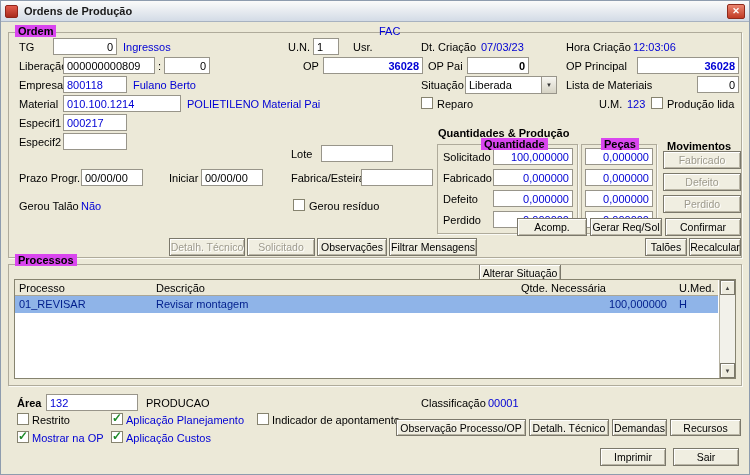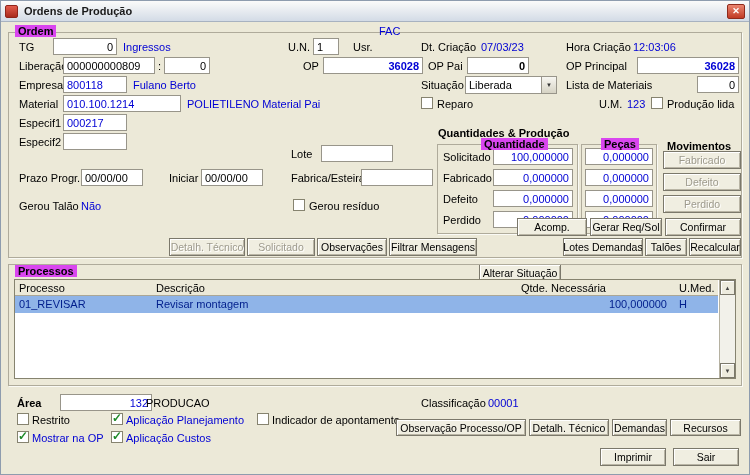--- a/index.html
+++ b/index.html
@@ -160,26 +160,25 @@
 
   <button class="btn" style="left:516px;top:217px;width:70px;">Acomp.</button>
   <button class="btn" style="left:589px;top:217px;width:72px;">Gerar Req/Sol</button>
   <button class="btn" style="left:664px;top:217px;width:76px;">Confirmar</button>
 
   <button class="btn disabled" style="left:168px;top:237px;width:76px;">Detalh. Técnico</button>
   <button class="btn disabled" style="left:246px;top:237px;width:68px;">Solicitado</button>
   <button class="btn" style="left:316px;top:237px;width:70px;">Observações</button>
   <button class="btn" style="left:388px;top:237px;width:88px;">Filtrar Mensagens</button>
   <button class="btn" style="left:478px;top:237px;width:82px;margin-top:26px;">Alterar Situação</button>
-  <button class="btn" style="left:562px;top:237px;width:80px;">Lotes Demandas</button>
   <button class="btn" style="left:644px;top:237px;width:42px;">Talões</button>
   <button class="btn" style="left:688px;top:237px;width:52px;">Recalcular</button>
 
   <div class="frame" style="left:7px;top:263px;width:734px;height:122px;"></div>
-  <div class="legend" style="left:14px;top:264px;">Processos</div>
+  <div class="legend" style="left:14px;top:253px;">Processos</div>
 
   <div class="grid" style="left:13px;top:278px;width:722px;height:100px;"></div>
   <div class="grid-header" style="left:14px;top:279px;width:703px;height:16px;"></div>
   <span class="ghc" style="left:18px;top:281px;">Processo</span>
   <span class="ghc" style="left:155px;top:281px;">Descrição</span>
   <span class="ghc" style="left:520px;top:281px;">Qtde. Necessária</span>
   <span class="ghc" style="left:678px;top:281px;">U.Med.</span>
 
   <div class="grid-row" style="left:14px;top:295px;width:703px;height:17px;">
     <span class="cell" style="left:4px;">01_REVISAR</span>
@@ -187,21 +186,21 @@
     <span class="cell" style="left:440px;width:212px;text-align:right;">100,000000</span>
     <span class="cell" style="left:664px;">H</span>
   </div>
 
   <div class="sb" style="left:718px;top:279px;width:16px;height:98px;">
     <div class="sb-btn" style="top:0;">▲</div>
     <div class="sb-btn" style="bottom:0;top:auto;">▼</div>
   </div>
 
   <span class="lbl" style="left:16px;top:396px;font-weight:bold;">Área</span>
-  <input class="fld blue" style="left: 59px; top: 393px; width: 92px; text-align: right;" value="132">
+  <input class="fld blue" style="left: 45px; top: 393px; width: 92px;" value="132">
   <span class="lbl" style="left:145px;top:396px;">PRODUCAO</span>
   <span class="lbl" style="left:420px;top:396px;">Classificação</span>
   <span class="val" style="left:487px;top:396px;">00001</span>
 
   <div class="cb" style="left:16px;top:412px;"></div>
   <span class="lbl" style="left:31px;top:413px;">Restrito</span>
   <div class="cb checked" style="left:110px;top:412px;"></div>
   <span class="lbl" style="left:125px;top:413px;color:#0000D4;">Aplicação Planejamento</span>
   <div class="cb" style="left:256px;top:412px;"></div>
   <span class="lbl" style="left:271px;top:413px;">Indicador de apontamento</span>

